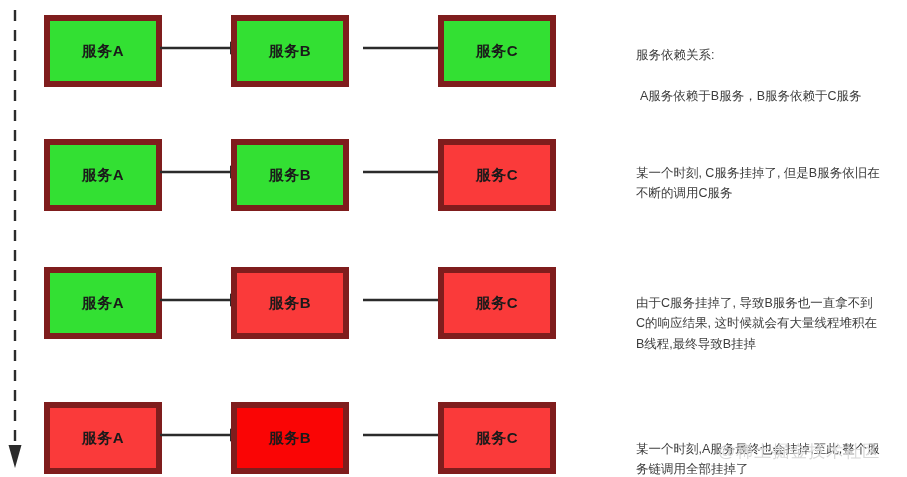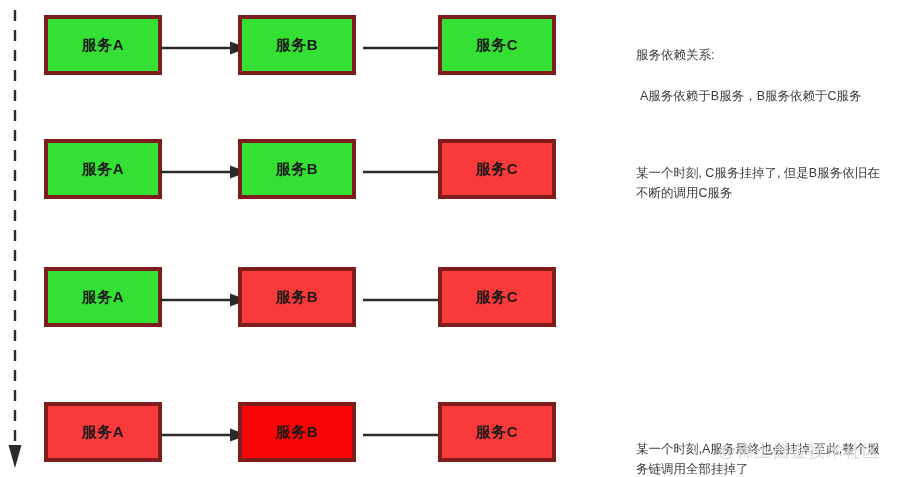--- a/index.html
+++ b/index.html
@@ -36,33 +36,33 @@
   }
   .row-1 { top: 15px; }
   .row-2 { top: 139px; }
   .row-3 { top: 267px; }
   .row-4 { top: 402px; }
 
   .node {
     position: absolute;
     top: 0;
     width: 118px;
-    height: 60px;
+    height: 72px;
     box-sizing: border-box;
-    border: 4px solid #7f1d1d;
+    border: 6px solid #7f1d1d;
     display: flex;
     align-items: center;
     justify-content: center;
     font-size: 15px;
     font-weight: bold;
     color: #1a1a1a;
     letter-spacing: 0.5px;
   }
   .node-a { left: 44px; }
-  .node-b { left: 238px; }
+  .node-b { left: 231px; }
   .node-c { left: 438px; }
 
   .fill-green      { background: #33e033; }
   .fill-red-light  { background: #fa3a3a; }
   .fill-red-strong { background: #fa0505; }
 
   .connector {
     position: absolute;
     top: 33px;
     height: 20px;
@@ -168,20 +168,25 @@
   <div class="note note-1">
     <span>服务依赖关系:</span>
     <span class="indent">A服务依赖于B服务，B服务依赖于C服务</span>
   </div>
 
   <div class="note note-2">
     <span>某一个时刻, C服务挂掉了, 但是B服务依旧在</span>
     <span>不断的调用C服务</span>
   </div>
 
+  <div class="note note-3">
+    <span>由于C服务挂掉了, 导致B服务也一直拿不到</span>
+    <span>C的响应结果, 这时候就会有大量线程堆积在</span>
+    <span>B线程,最终导致B挂掉</span>
+  </div>
 
   <div class="note note-4">
     <span>某一个时刻,A服务最终也会挂掉,至此,整个服</span>
     <span>务链调用全部挂掉了</span>
   </div>
 
   <div class="watermark">@稀土掘金技术社区</div>
 
 </div>
 

